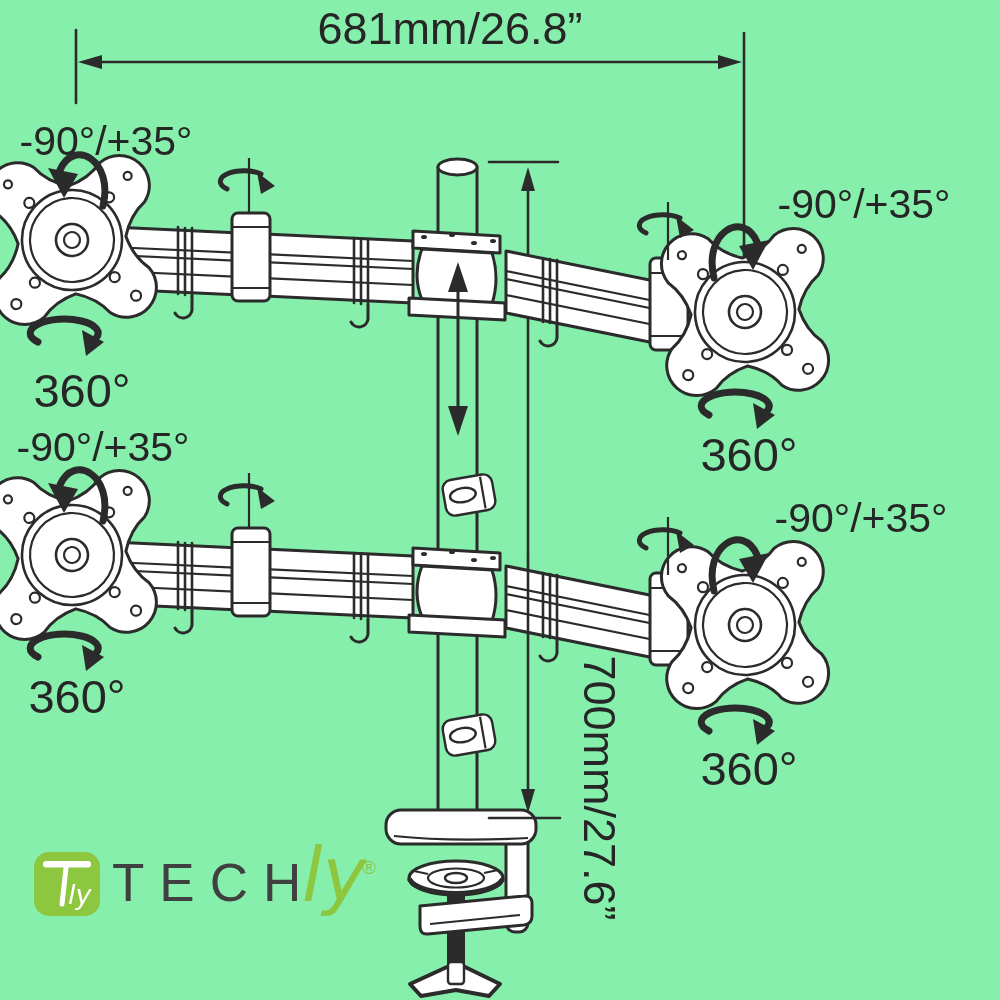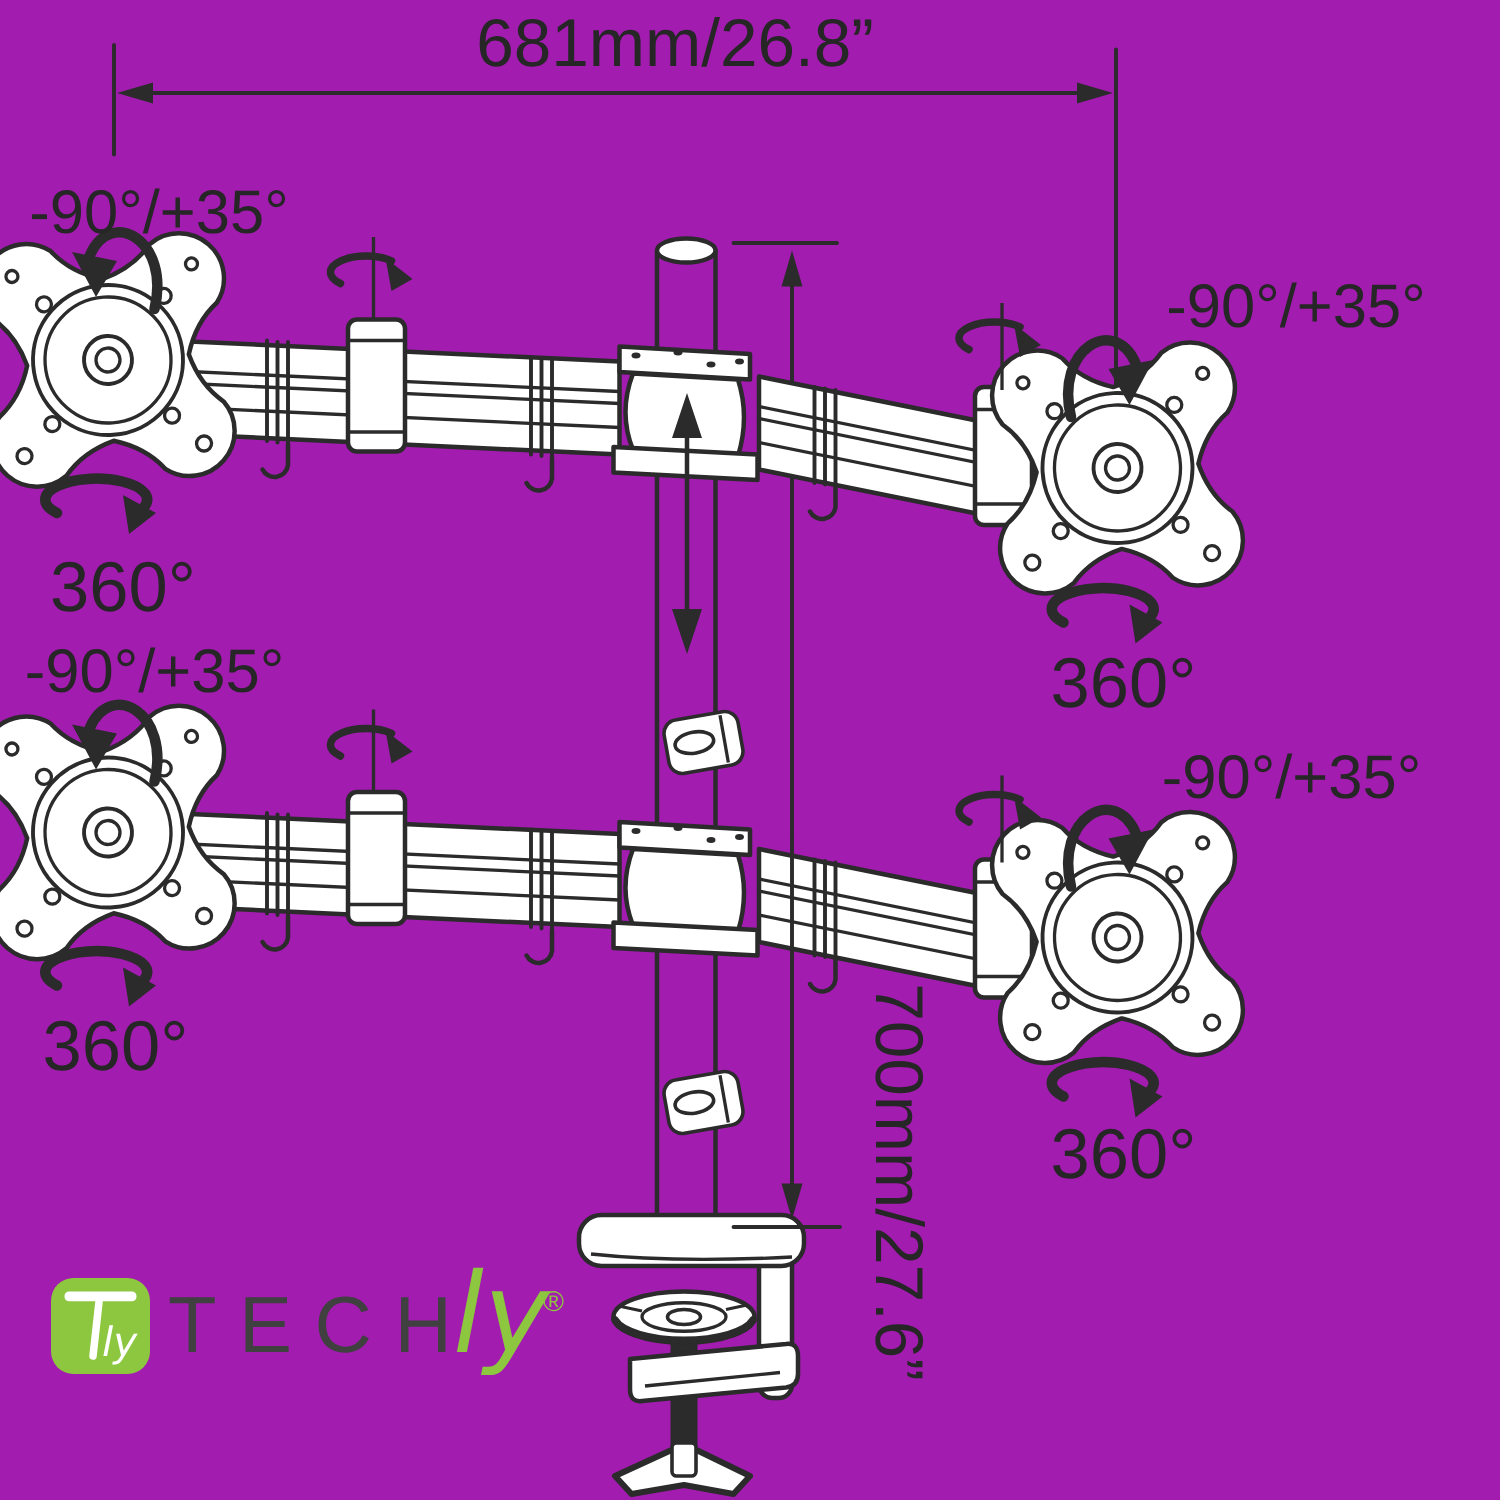--- a/index.html
+++ b/index.html
@@ -1,16 +1,16 @@
 <!DOCTYPE html>
 <html><head>
 <meta charset="utf-8">
 <style>
   html,body{margin:0;padding:0;background:#ffffff;}
-  #stage{position:relative;width:1000px;height:1000px;background:#a21caf;overflow:hidden;
+  #stage{position:relative;width:1000px;height:1000px;background:#86efac;overflow:hidden;
          font-family:"Liberation Sans",sans-serif;}
   svg{display:block}
   
   .ln   {stroke:#2b2b2b;fill:none;stroke-width:2.6;stroke-linecap:round;stroke-linejoin:round;}
   .ln3  {stroke:#2b2b2b;fill:none;stroke-width:3;stroke-linecap:round;stroke-linejoin:round;}
   .wfill{stroke:#2b2b2b;fill:#ffffff;stroke-width:3;stroke-linejoin:round;}
   .wfill2{stroke:#2b2b2b;fill:#ffffff;stroke-width:2.4;stroke-linejoin:round;}
   .bold {stroke:#2b2b2b;fill:none;stroke-width:7;stroke-linecap:round;}
   .mid  {stroke:#2b2b2b;fill:none;stroke-width:5;stroke-linecap:round;}
   .dk   {fill:#2b2b2b;stroke:none;}

